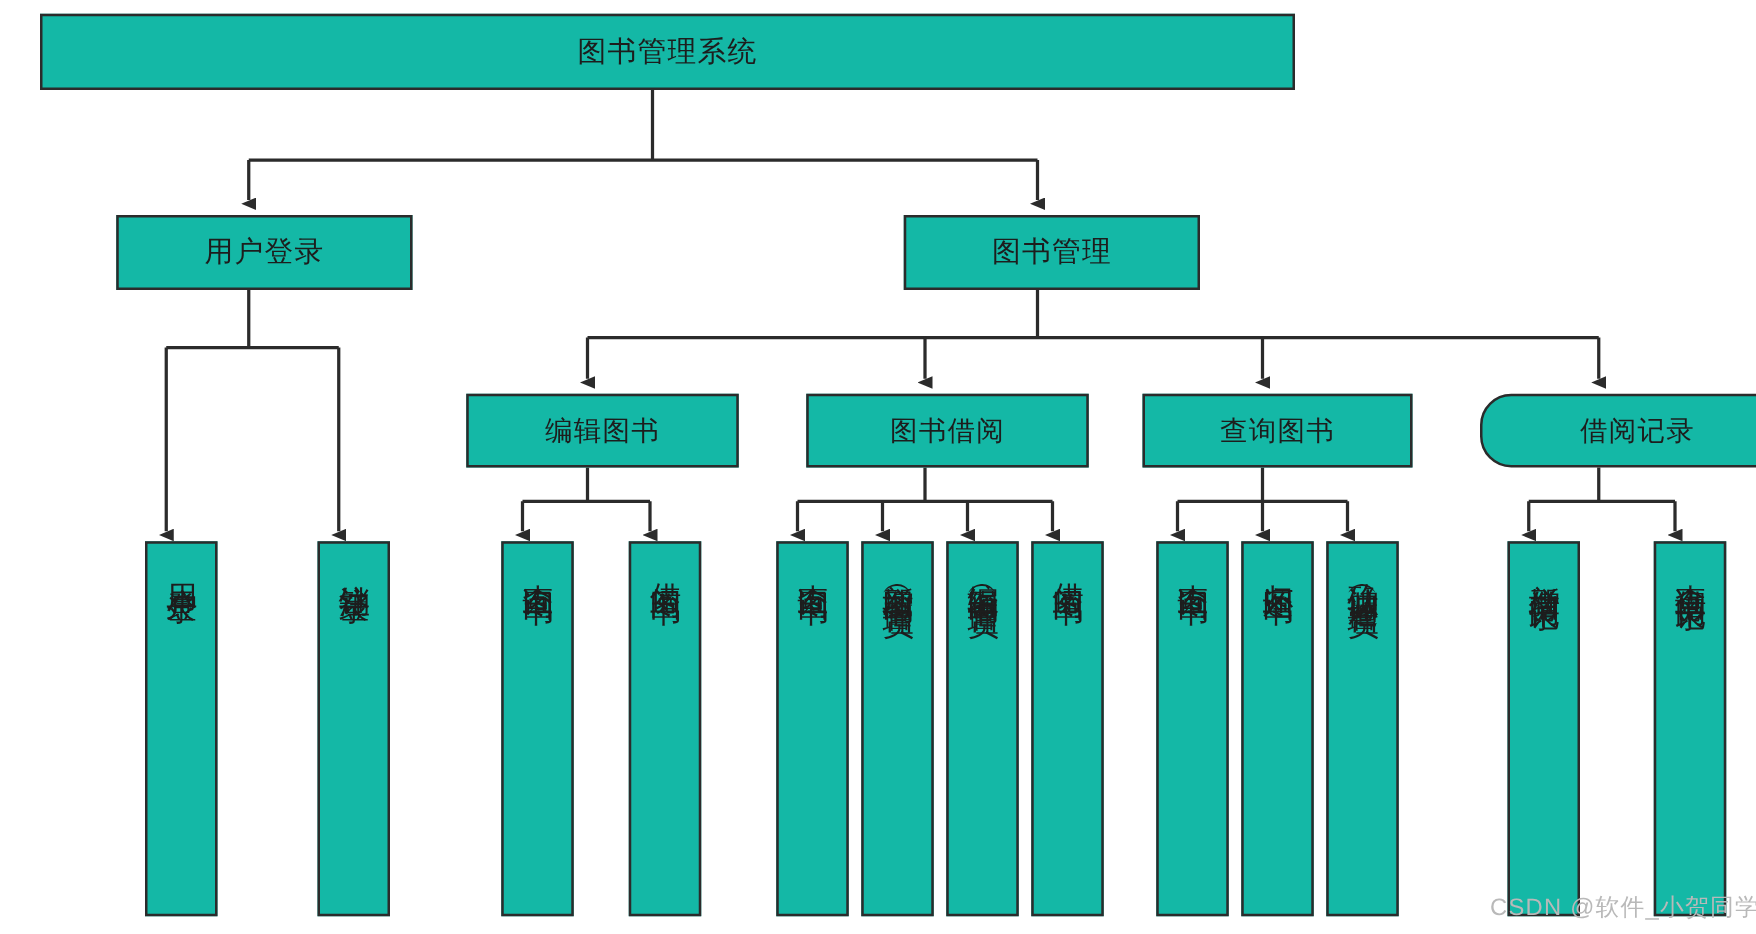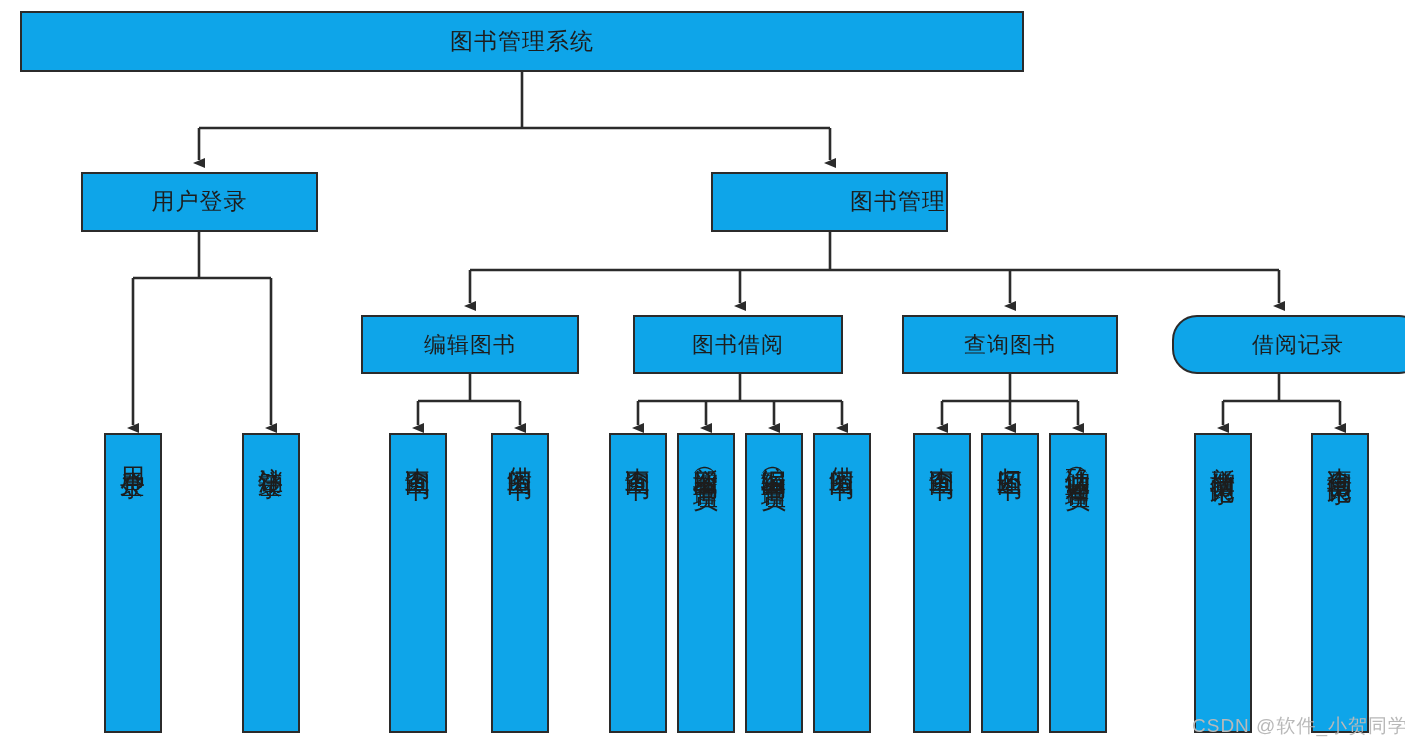--- a/index.html
+++ b/index.html
@@ -17,25 +17,26 @@
   svg#wires{
     position:absolute;
     left:0; top:0;
     width:1405px; height:747px;
     pointer-events:none;
   }
   .node{
     position:absolute;
     box-sizing:border-box;
     border:2px solid #2b2b2b;
-    background:#0ea5e9;
+    background:#14b8a6;
     display:flex;
     align-items:center;
     justify-content:center;
     color:#1d1d1d;
+    margin-left:12px;
   }
   .node .lbl{
     display:block;
     text-align:center;
     line-height:1.18;
     white-space:nowrap;
   }
   
   .node.h .lbl{ font-size:23px; letter-spacing:1px; }
   .node.h3 .lbl{ font-size:22px; letter-spacing:1px; }
@@ -119,29 +120,29 @@
   </svg>
 
   <div class="node h" style="left:20px; top:11px; width:1004px; height:61px;">
     <span class="lbl">图书管理系统</span>
   </div>
 
   <div class="node h" style="left:81px; top:172px; width:237px; height:60px;">
     <span class="lbl">用户登录</span>
   </div>
 
-  <div class="node h" style="left:711px; top:172px; width:237px; height:60px;justify-content:flex-end;">
+  <div class="node h" style="left:711px; top:172px; width:237px; height:60px;">
     <span class="lbl">图书管理</span>
   </div>
 
   <div class="node h3" style="left:361px; top:315px; width:218px; height:59px;">
     <span class="lbl">编辑图书</span>
   </div>
 
-  <div class="node h3" style="left:633px; top:315px; width:210px; height:59px;">
+  <div class="node h3" style="left:633px; top:315px; width:226px; height:59px;">
     <span class="lbl">图书借阅</span>
   </div>
 
   <div class="node h3" style="left:902px; top:315px; width:216px; height:59px;">
     <span class="lbl">查询图书</span>
   </div>
 
   <div class="node h3" style="left:1172px; top:315px; width:252px; height:59px;border-radius:25px;">
     <span class="lbl">借阅记录</span>
   </div>

